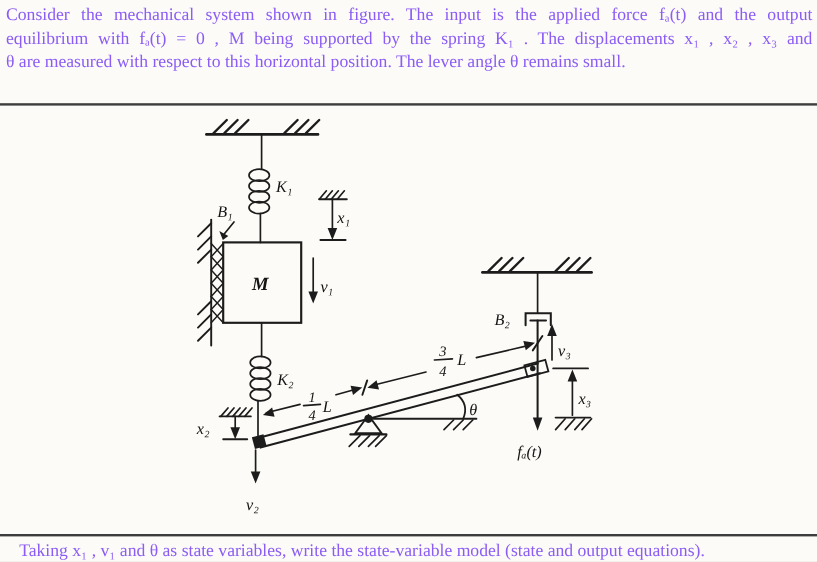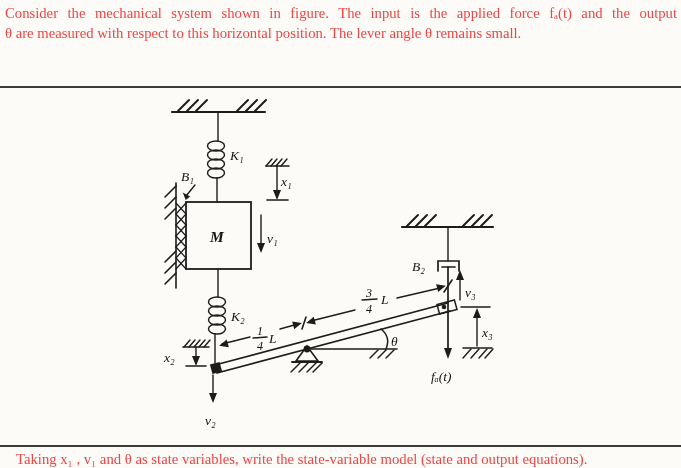--- a/index.html
+++ b/index.html
@@ -1,18 +1,18 @@
 <!DOCTYPE html>
 <html><head>
 <meta charset="utf-8">
 <style>
   html,body{margin:0;padding:0;background:#e8e6e0;}
   .page{
     position:relative;width:681px;height:468px;background:#fcfbf7;
-    font-family:"Liberation Serif","DejaVu Serif",serif;color:#ef4444;
+    font-family:"Liberation Serif","DejaVu Serif",serif;color:#8b5cf6;
     overflow:hidden;
   }
   .problem{
     position:absolute;top:4px;left:5px;width:672px;
     font-size:14.7px;line-height:19.6px;
   }
   .pline{white-space:normal;}
   .pline.just{text-align:justify;text-align-last:justify;}
   .rule{position:absolute;left:0;width:681px;background:#3d3d3d;}
   .rule.top{top:86px;height:2px;}
@@ -29,20 +29,21 @@
   svg .frac{font-size:12px;}
   svg .big{font-size:15.5px;font-weight:600;}
 </style>
 </head>
 <body>
 
 <div class="page">
 
   <div class="problem">
     <div class="pline just">Consider the mechanical system shown in figure. The input is the applied force  fₐ(t)  and the output</div>
+    <div class="pline just">equilibrium with  fₐ(t) = 0 , M  being supported by the spring  K₁ . The displacements  x₁ , x₂ , x₃  and</div>
     <div class="pline">θ  are measured with respect to this horizontal position. The lever angle  θ  remains small.</div>
   </div>
 
   <div class="rule top"></div>
   <div class="rule bottom"></div>
 
   <svg width="681" height="468" viewBox="0 0 681 468" style="position:absolute;top:0;left:0;" fill="none" stroke="#1c1c1c" stroke-width="1.4" stroke-linecap="round">
 
     <g>
       <line x1="172" y1="112" x2="265" y2="112" stroke-width="2.2"></line>

